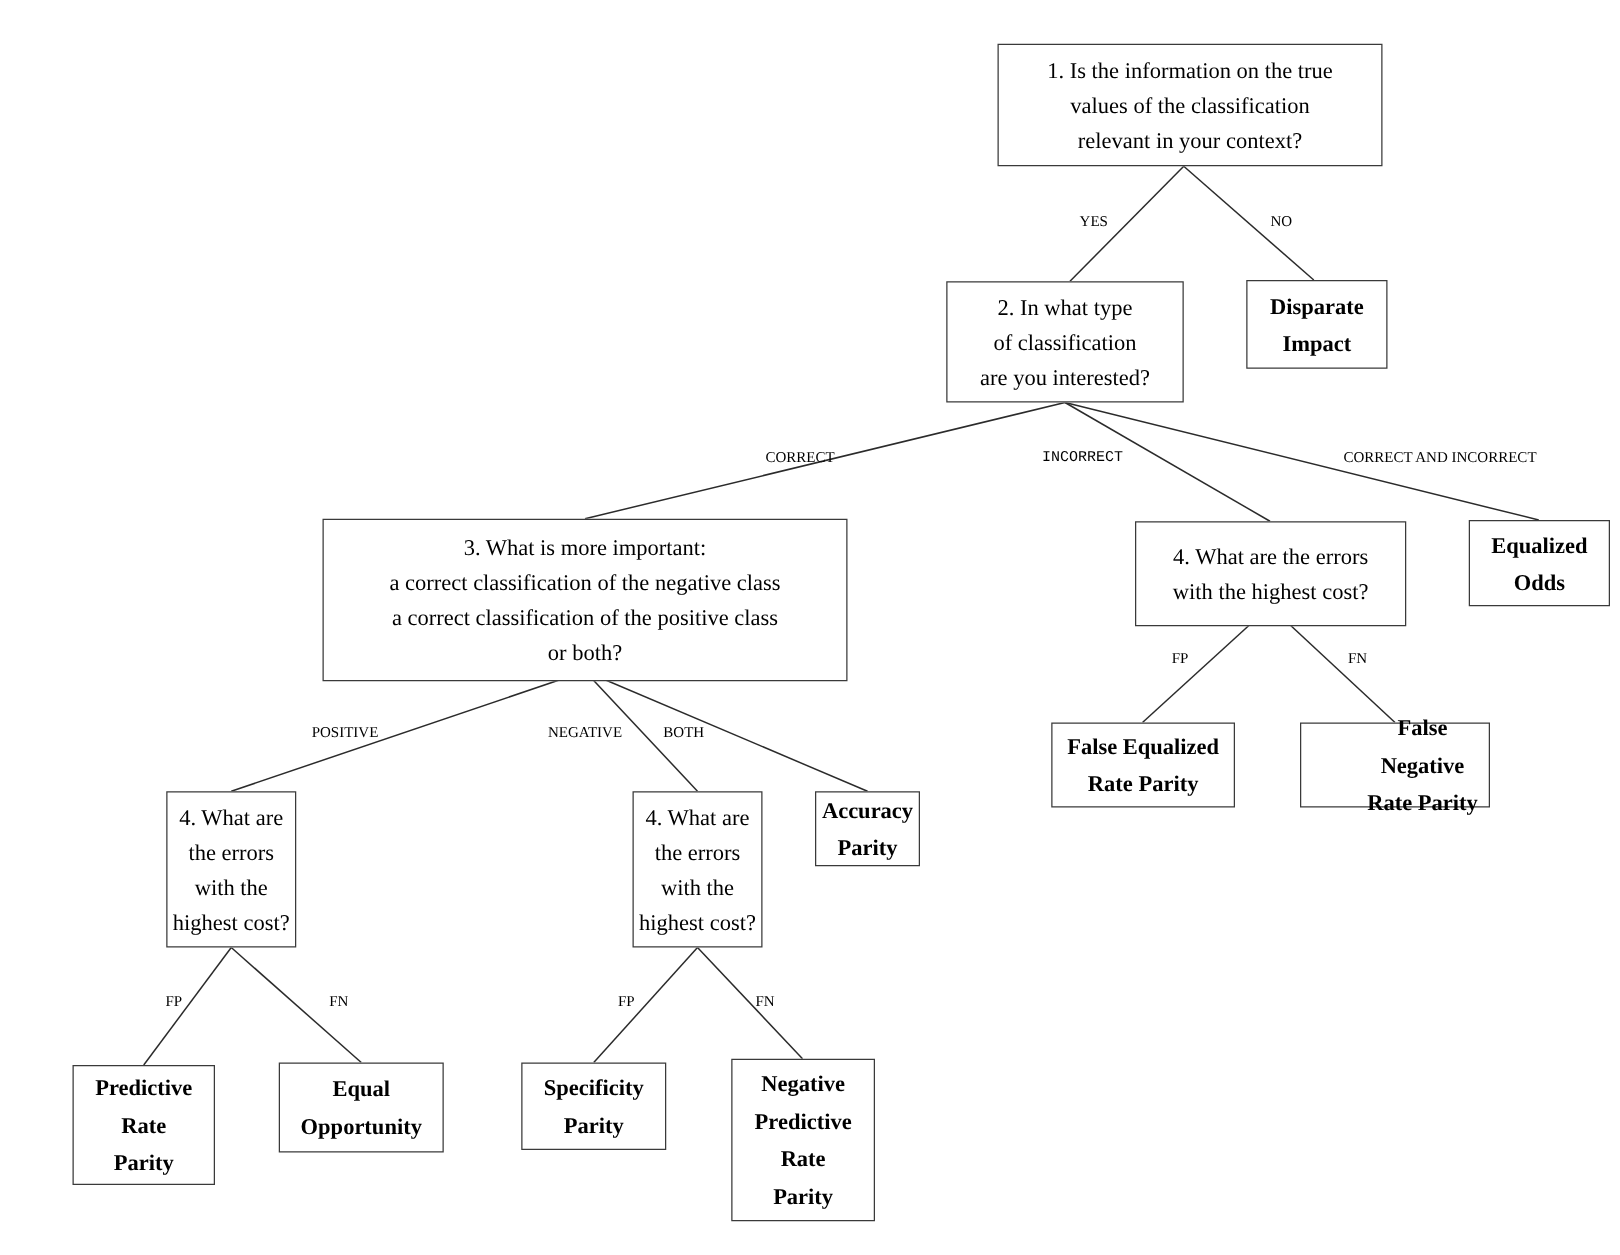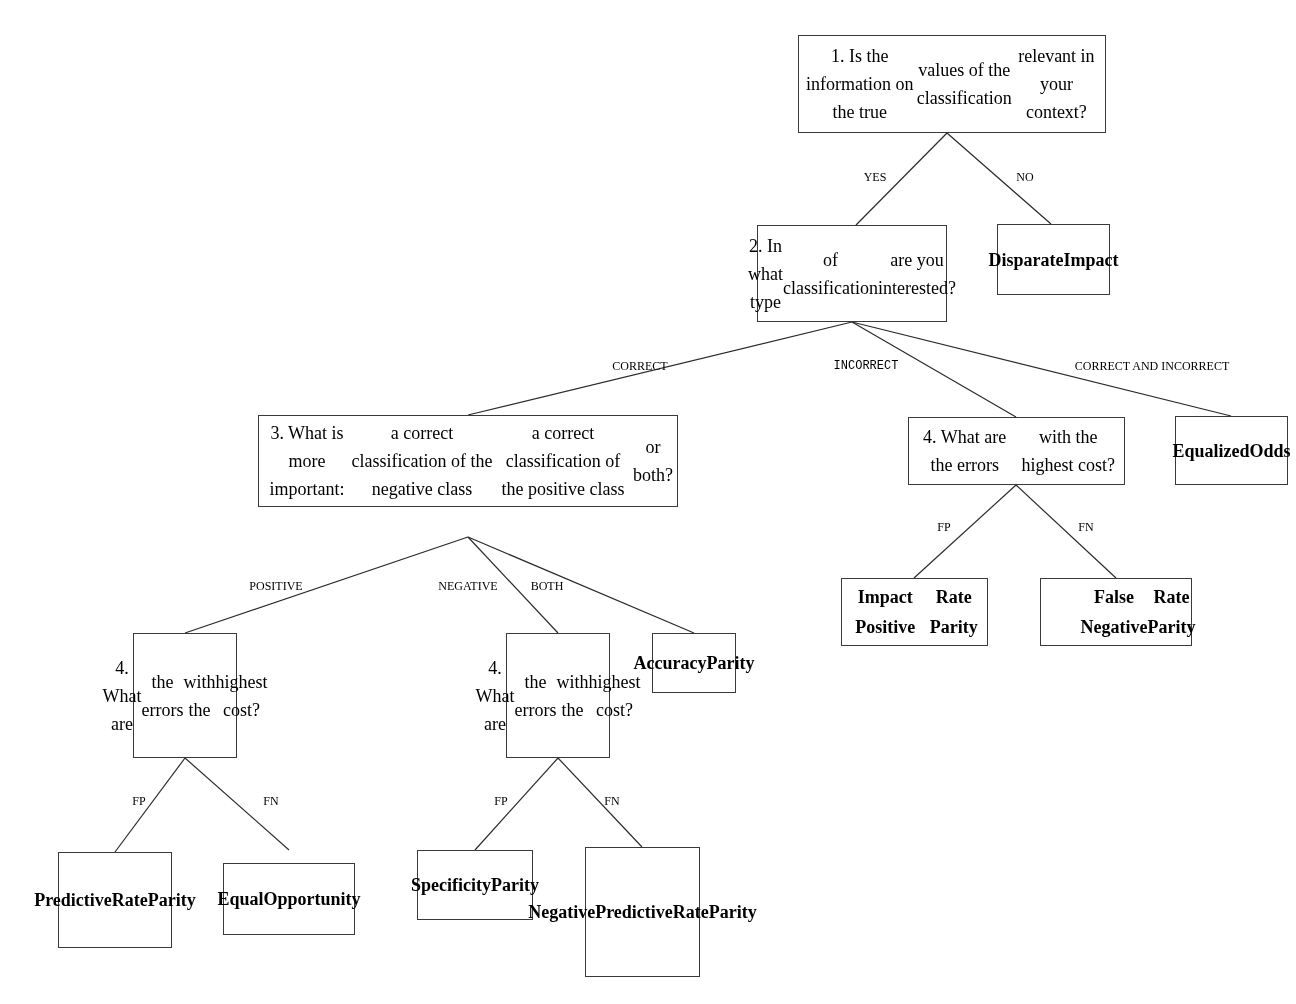--- a/index.html
+++ b/index.html
@@ -11,21 +11,21 @@
     color:#000;
     overflow:hidden;
   }
   #edges{position:absolute;left:0;top:0;width:1296px;height:1004px;}
   #edges line{stroke:#2b2b2b;stroke-width:1.2;}
   .node{
     position:absolute;
     box-sizing:border-box;
     border:1.5px solid #3a3a3a;
     background:#ffffff;
-    display:flex;
+    display:flex;flex-direction:column;
     align-items:center;justify-content:center;
     text-align:center;
     font-size:18px;line-height:28px;
     padding:2px 4px;
     font-family:Liberation Serif, serif;
   }
   .node.leaf{font-weight:bold;line-height:30px;align-items:center;}
   .edge-label{
     position:absolute;
     transform:translate(-50%,-50%);
@@ -66,39 +66,39 @@
     <div>2. In what type</div>
     <div>of classification</div>
     <div>are you interested?</div>
   </div>
 
   <div class="node leaf" style="left:997px;top:224px;width:113px;height:71px;">
     <div>Disparate</div>
     <div>Impact</div>
   </div>
 
-  <div class="node" style="left:258px;top:415px;width:420px;height:92px;">
+  <div class="node" style="left:258px;top:415px;width:420px;height:130px;">
     <div>3. What is more important:</div>
     <div>a correct classification of the negative class</div>
     <div>a correct classification of the positive class</div>
     <div>or both?</div>
   </div>
 
-  <div class="node" style="left:908px;top:417px;width:217px;height:68px;">
+  <div class="node" style="left:908px;top:417px;width:217px;height:84px;">
     <div>4. What are the errors</div>
     <div>with the highest cost?</div>
   </div>
 
   <div class="node leaf" style="left:1175px;top:416px;width:113px;height:69px;">
     <div>Equalized</div>
     <div>Odds</div>
   </div>
 
   <div class="node leaf" style="left:841px;top:578px;width:147px;height:68px;">
-    <div>Impact Positive</div>
+    <div>False Equalized</div>
     <div>Rate Parity</div>
   </div>
 
   <div class="node leaf" style="left:1040px;top:578px;width:152px;height:68px;padding-left:48px;">
     <div>False Negative</div>
     <div>Rate Parity</div>
   </div>
 
   <div class="node" style="left:133px;top:633px;width:104px;height:125px;">
     <div>4. What are</div>
@@ -118,21 +118,21 @@
     <div>Accuracy</div>
     <div>Parity</div>
   </div>
 
   <div class="node leaf" style="left:58px;top:852px;width:114px;height:96px;">
     <div>Predictive</div>
     <div>Rate</div>
     <div>Parity</div>
   </div>
 
-  <div class="node leaf" style="left:223px;top:850px;width:132px;height:72px;margin-top:13px;">
+  <div class="node leaf" style="left:223px;top:850px;width:132px;height:72px;">
     <div>Equal</div>
     <div>Opportunity</div>
   </div>
 
   <div class="node leaf" style="left:417px;top:850px;width:116px;height:70px;">
     <div>Specificity</div>
     <div>Parity</div>
   </div>
 
   <div class="node leaf" style="left:585px;top:847px;width:115px;height:130px;">

